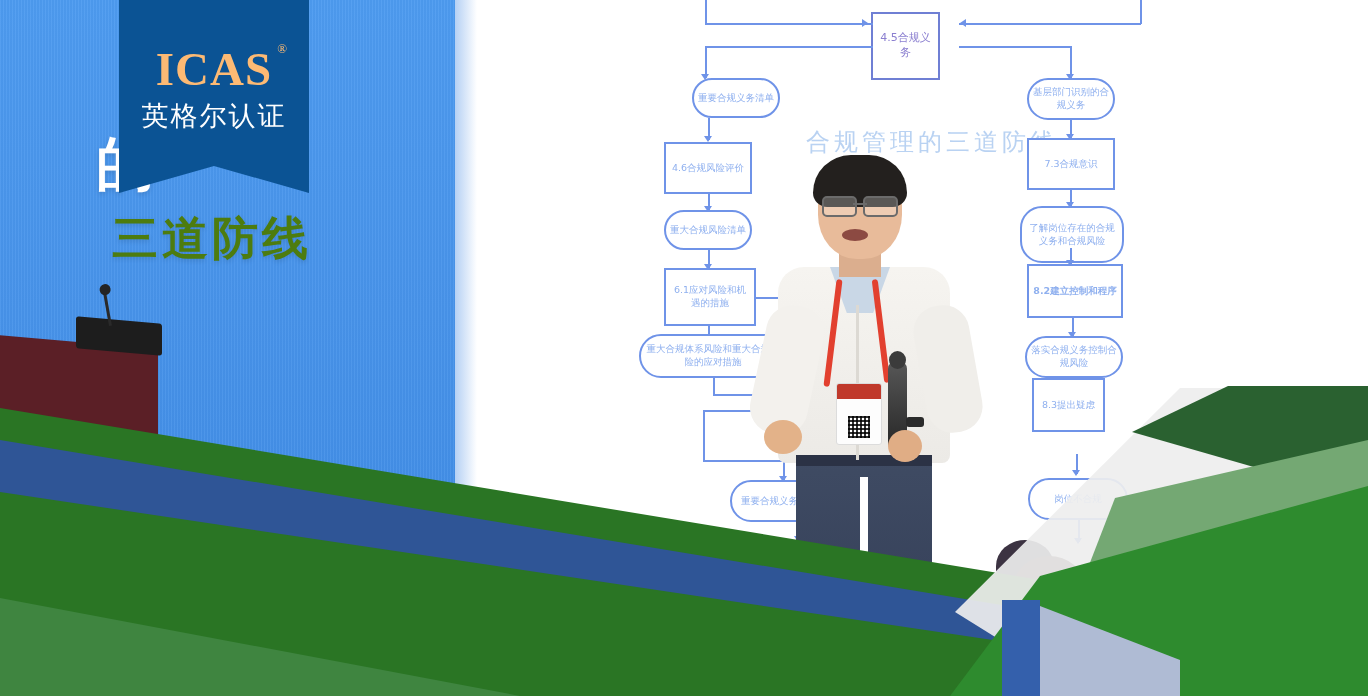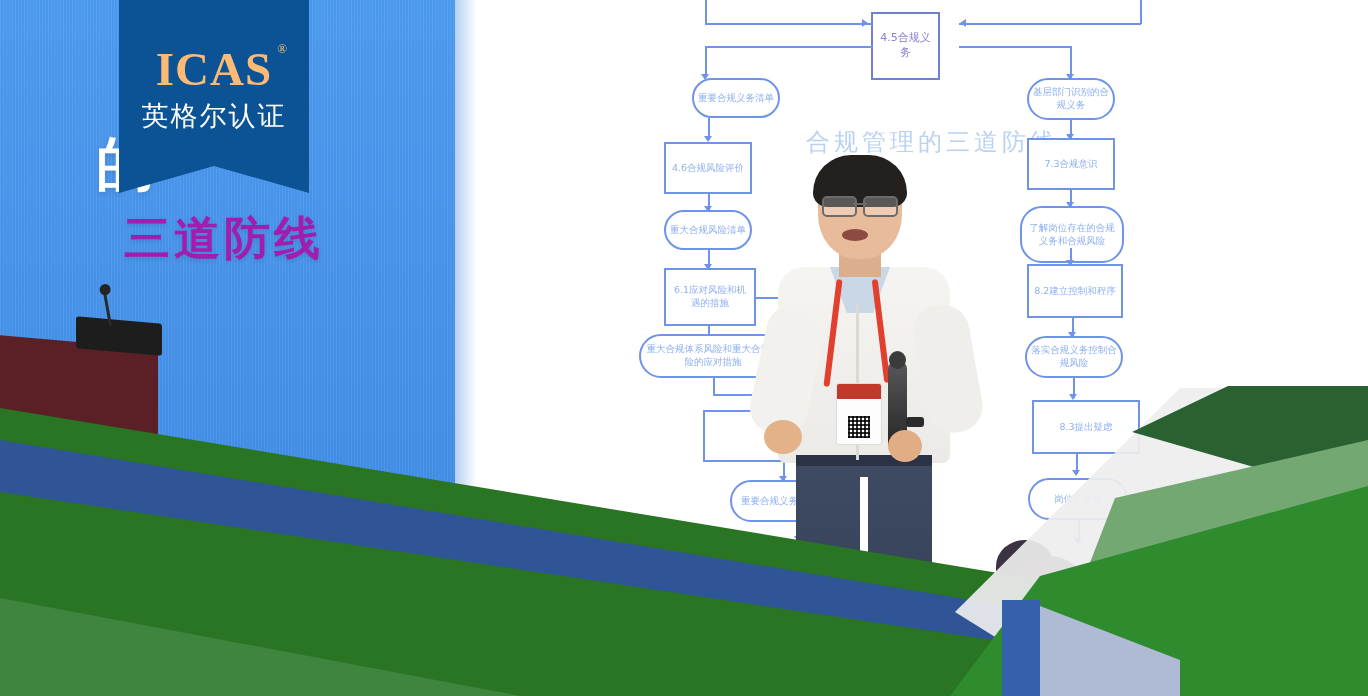--- a/index.html
+++ b/index.html
@@ -16,21 +16,21 @@
         background:repeating-linear-gradient(90deg,rgba(255,255,255,.05) 0px,rgba(255,255,255,.05) 1px,rgba(0,0,0,.02) 1px,rgba(0,0,0,.02) 3px);}
 
   
   .screen{position:absolute;left:455px;top:0;width:913px;height:640px;background:#ffffff;}
   .screen-fade{position:absolute;left:455px;top:0;width:22px;height:640px;
         background:linear-gradient(90deg,rgba(120,170,235,.55),rgba(255,255,255,0));}
 
   
   .wallTitleTop{position:absolute;left:96px;top:126px;font-size:58px;font-weight:bold;color:#ffffff;
         letter-spacing:6px;white-space:nowrap;text-shadow:0 2px 5px rgba(0,0,0,.12);}
-  .wallTitleBot{position:absolute;left:124px;top:208px;font-size:46px;font-weight:bold;color:#a21caf;
+  .wallTitleBot{position:absolute;left:112px;top:208px;font-size:46px;font-weight:bold;color:#4d7c0f;
         letter-spacing:4px;white-space:nowrap;text-shadow:0 2px 5px rgba(0,0,0,.12);}
 
   
   .banner{position:absolute;left:119px;top:0;width:190px;height:193px;background:#0b5394;
         clip-path:polygon(0 0,100% 0,100% 100%,50% 86%,0 100%);box-shadow:0 3px 10px rgba(0,0,0,.18);}
   .banner-inner{position:absolute;left:0;right:0;top:46px;text-align:center;}
   .icas{font-family:Liberation Serif, serif;font-size:47px;font-weight:bold;color:#fdba74;
         letter-spacing:1px;line-height:1;position:relative;display:inline-block;}
   .icas .reg{position:absolute;top:-4px;right:-16px;font-size:13px;font-weight:normal;}
   .icas-cn{margin-top:5px;font-size:27px;color:#fff;letter-spacing:2px;}
@@ -187,29 +187,29 @@
       <div class="arw" style="left:1066px;top:134px;"></div>
 
       <div class="node" style="left:1027px;top:138px;width:88px;height:52px;">7.3合规意识</div>
       <div class="ln v" style="left:1070px;top:190px;height:16px;"></div>
       <div class="arw" style="left:1066px;top:202px;"></div>
 
       <div class="node round" style="left:1020px;top:206px;width:104px;height:57px;">了解岗位存在的合规义务和合规风险</div>
       <div class="ln v" style="left:1070px;top:248px;height:16px;"></div>
       <div class="arw" style="left:1066px;top:260px;"></div>
 
-      <div class="node" style="left:1027px;top:264px;width:96px;height:54px;">8.2建立控制和程序</div>
+      <div class="node" style="left:1027px;top:264px;width:96px;height:54px;font-weight:bold;">8.2建立控制和程序</div>
       <div class="ln v" style="left:1072px;top:318px;height:18px;"></div>
       <div class="arw" style="left:1068px;top:332px;"></div>
 
       <div class="node round" style="left:1025px;top:336px;width:98px;height:42px;">落实合规义务控制合规风险</div>
       <div class="ln v" style="left:1073px;top:378px;height:20px;"></div>
       <div class="arw" style="left:1069px;top:394px;"></div>
 
-      <div class="node" style="left:1032px;top:400px;width:108px;height:54px;">8.3提出疑虑</div>
+      <div class="node" style="left:1032px;top:378px;width:73px;height:54px;">8.3提出疑虑</div>
       <div class="ln v" style="left:1076px;top:454px;height:20px;"></div>
       <div class="arw" style="left:1072px;top:470px;"></div>
 
       <div class="node round" style="left:1028px;top:478px;width:100px;height:42px;">岗位不合规</div>
       <div class="ln v" style="left:1078px;top:520px;height:22px;"></div>
       <div class="arw" style="left:1074px;top:538px;"></div>
     </div>
 
     <div class="podium"></div>
     <div class="podium-top"></div>

